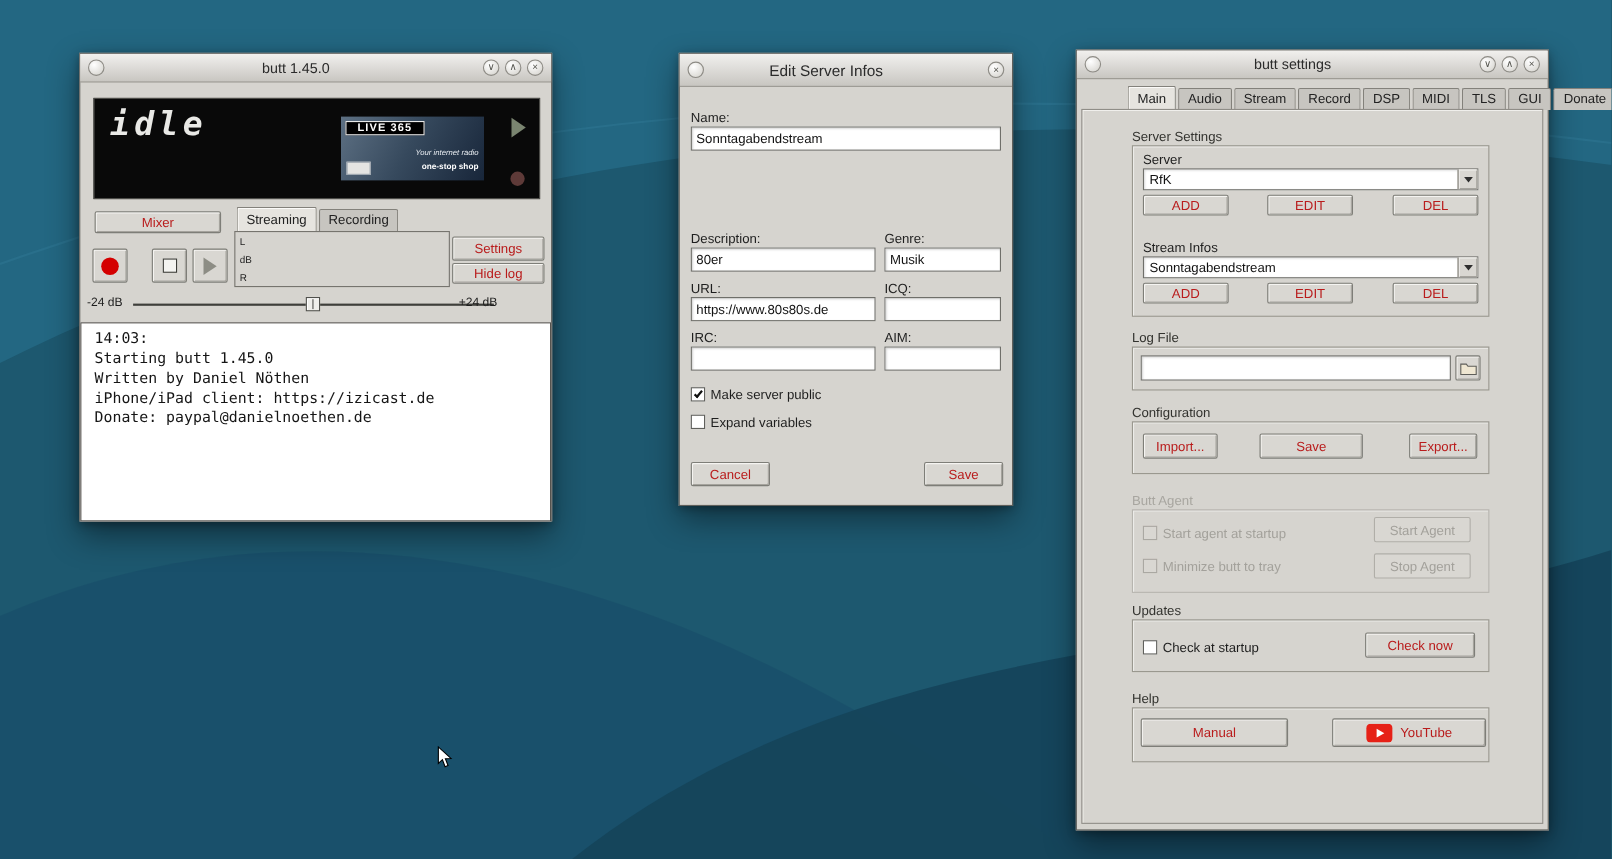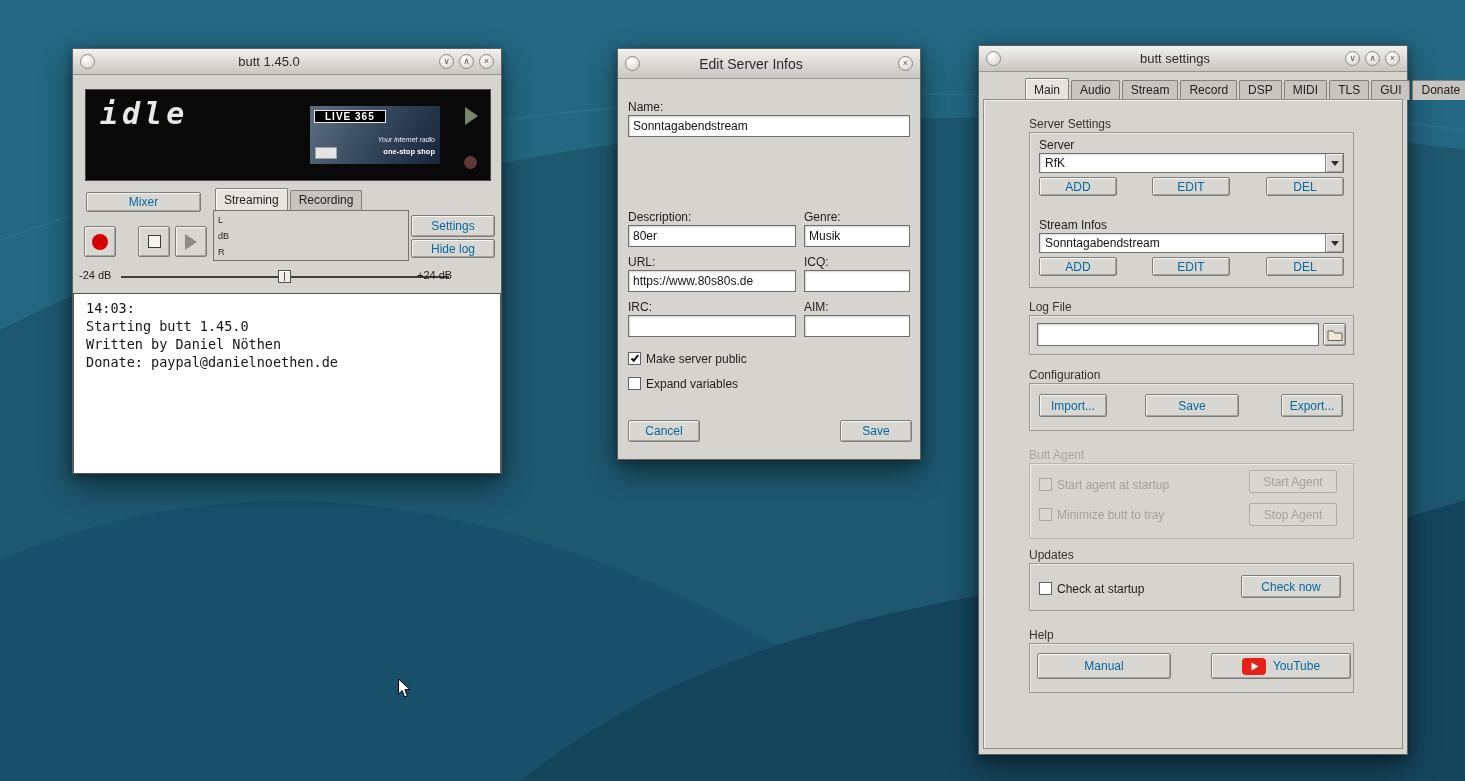--- a/index.html
+++ b/index.html
@@ -21,21 +21,21 @@
                display:flex; align-items:center; justify-content:center;
                font-size:9px; line-height:1; color:#55554f; }
   .winbody { position:relative; width:100%; height:calc(100% - 26px); }
   .dlg-titlebar { height:30px; }
   .dlg-titlebar .title { font-size:14px; }
   .dlg-body { height:calc(100% - 30px); }
 
   .btn { position:absolute; display:flex; align-items:center; justify-content:center; gap:7px;
          background:#d9d7d2; border:1px solid #7e7e78; border-radius:2px;
          box-shadow: inset 1px 1px 0 #f5f4f1, inset -1px -1px 0 #a5a39d;
-         font-size:12px; color:#0369a1; white-space:nowrap; }
+         font-size:12px; color:#b91c1c; white-space:nowrap; }
   .btn.disabled { color:#a3a19b; border-color:#b0aea8; box-shadow:none; }
   .label { position:absolute; font-size:12px; color:#1e1e1e; white-space:nowrap; }
   .label.disabled { color:#a3a19b; }
   .glabel { position:absolute; font-size:12px; color:#33332f; white-space:nowrap; }
   .glabel.disabled { color:#a8a6a0; }
 
   input.tinput { position:absolute; background:#fff; border:1px solid #6f6f6a;
                  box-shadow: inset 1px 1px 2px rgba(0,0,0,.18);
                  font-size:12px; font-family:"Liberation Sans", sans-serif; padding:2px 4px; color:#111; }
 
@@ -184,20 +184,21 @@
     <div class="vol-track" style="left:48px; top:201px; width:328px;"></div>
     <div class="vol-handle" style="left:205px; top:195px;">
         <span></span>
       </div>
     <div class="vol-label" style="left:344px; top:194px;">+24 dB</div>
 
     <div class="logarea" style="left:0px; top:218px; width:428px; height:181px;">
       <div>14:03:</div>
       <div>Starting butt 1.45.0</div>
       <div>Written by Daniel Nöthen</div>
+      <div>iPhone/iPad client: https://izicast.de</div>
       <div>Donate: paypal@danielnoethen.de</div>
     </div>
   </div>
 </div>
 
 <div class="window" style="left:617px; top:48px; width:304px; height:412px;">
   <div class="titlebar dlg-titlebar">
     <div class="tb-circle"></div>
     <div class="title">Edit Server Infos</div>
     <div class="tb-spacer"></div>

